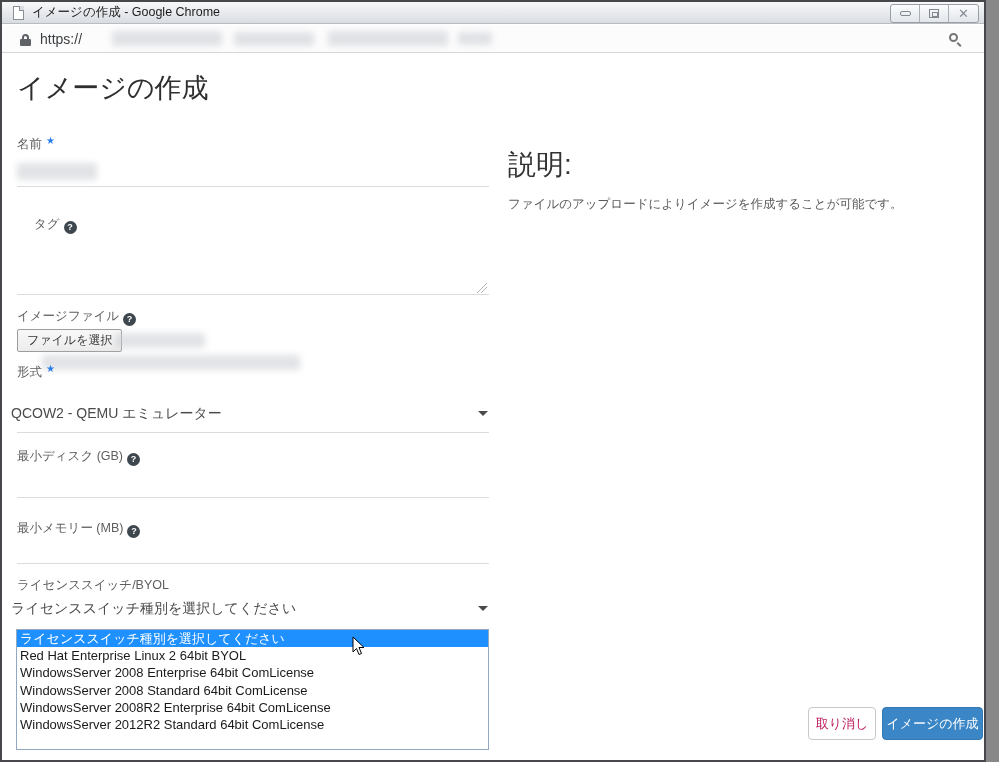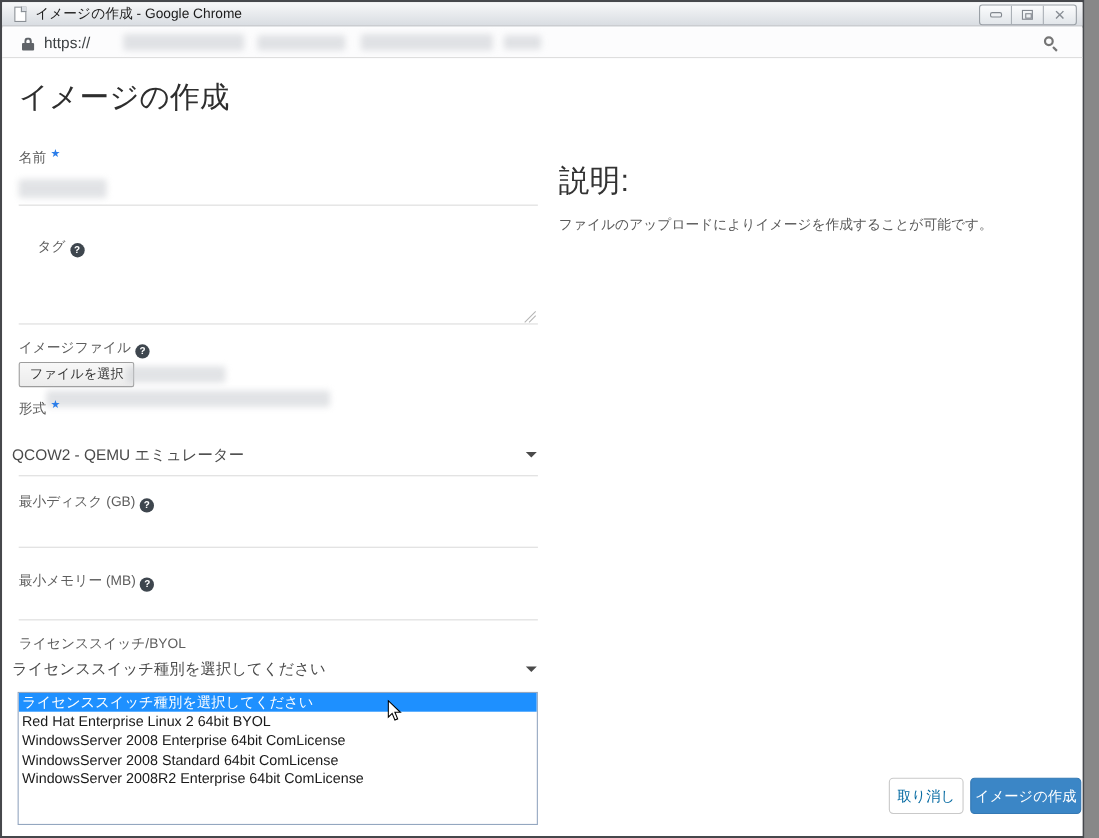--- a/index.html
+++ b/index.html
@@ -92,21 +92,21 @@
   }
   .dd-option.selected { background:#1e90ff; color:#fff; }
   .cursor-svg { position:absolute; left:350px; top:583px; }
   
   .desc-heading { position:absolute; left:506px; top:93px; font-size:28px; font-weight:400; color:#333; }
   .desc-text { position:absolute; left:506px; top:143px; font-size:12.5px; color:#5a5a5a; }
   
   .btn-cancel {
     position:absolute; left:806px; top:654px; width:68px; height:33px;
     background:#fff; border:1px solid #c9c9c9; border-radius:4px;
-    font-size:13px; color:#0369a1; font-family:inherit;
+    font-size:13px; color:#be185d; font-family:inherit;
   }
   .btn-primary {
     position:absolute; left:880px; top:654px; width:101px; height:33px;
     background:#3b86c6; border:1px solid #3579b4; border-radius:4px;
     font-size:13px; color:#fff; font-family:inherit;
   }
 </style>
 </head>
 <body>
 
@@ -190,20 +190,21 @@
     <div class="field-label" style="left:15px;top:524px;">ライセンススイッチ/BYOL</div>
     <div class="select-value" style="top:547px;">ライセンススイッチ種別を選択してください</div>
     <div class="caret" style="top:553px;"></div>
 
     <div class="dropdown">
       <div class="dd-option selected">ライセンススイッチ種別を選択してください</div>
       <div class="dd-option">Red Hat Enterprise Linux 2 64bit BYOL</div>
       <div class="dd-option">WindowsServer 2008 Enterprise 64bit ComLicense</div>
       <div class="dd-option">WindowsServer 2008 Standard 64bit ComLicense</div>
       <div class="dd-option">WindowsServer 2008R2 Enterprise 64bit ComLicense</div>
+      <div class="dd-option">WindowsServer 2012R2 Standard 64bit ComLicense</div>
     </div>
 
     <svg class="cursor-svg" width="14" height="21">
       <polygon points="1,1 1,16 4.5,12.5 7,18.5 9.5,17.5 7,11.5 12,11.5" fill="#fff" stroke="#000" stroke-width="1"></polygon>
     </svg>
 
     <div class="desc-heading">説明:</div>
     <div class="desc-text">ファイルのアップロードによりイメージを作成することが可能です。</div>
 
     <button class="btn-cancel">取り消し</button>

